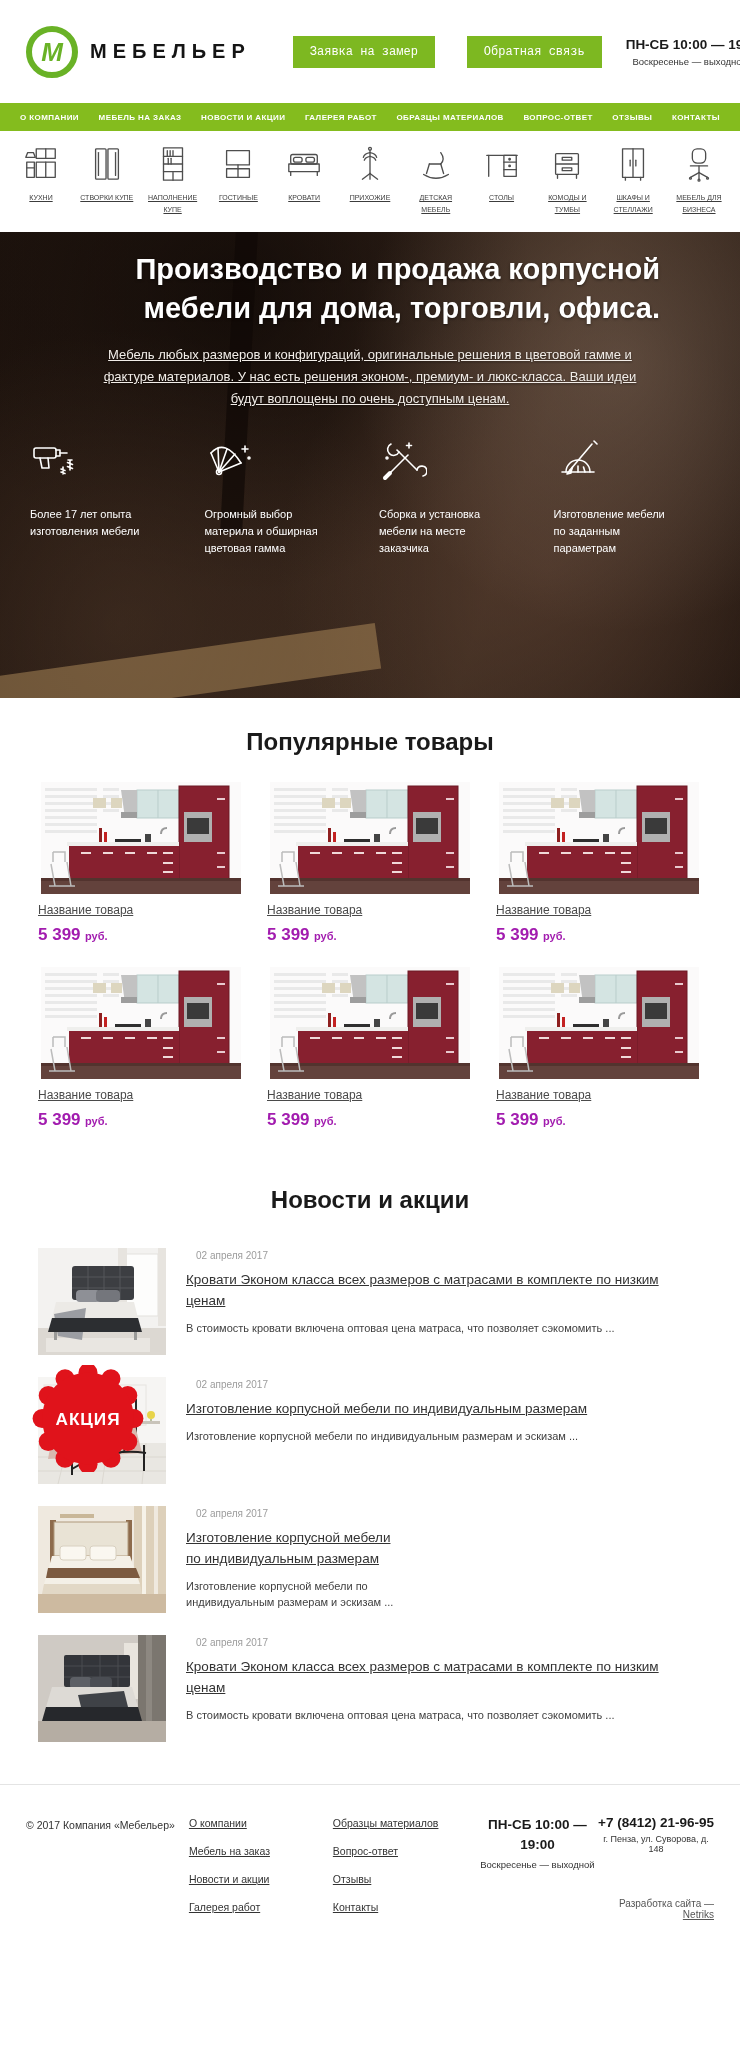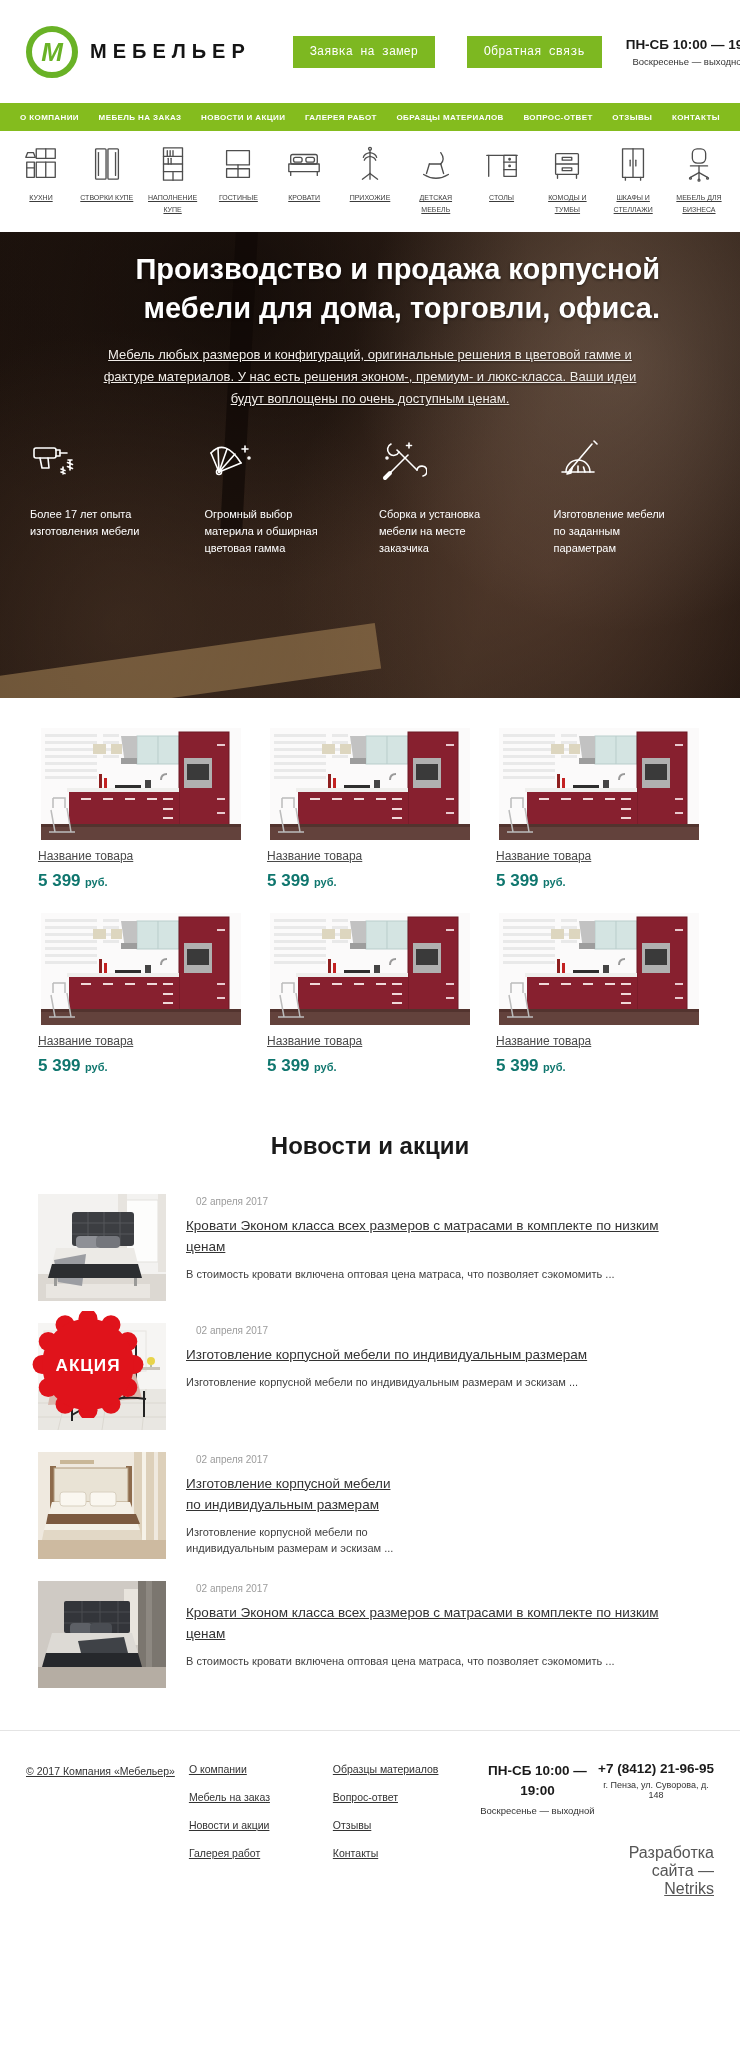--- a/index.html
+++ b/index.html
@@ -52,50 +52,50 @@
   .feature p { margin-top: 22px; font-size: 11px; line-height: 1.55; color: #fff; max-width: 125px; }
 
   
   .section-title { text-align: center; font-size: 24px; font-weight: bold; color: #1a1a1a; }
   .products { padding: 30px 38px 0; }
   .products .section-title { margin-bottom: 26px; }
   .pgrid { display: grid; grid-template-columns: repeat(3, 1fr); column-gap: 23px; row-gap: 22px; }
   .card-img { width: 100%; height: 112px; display: block; cursor: pointer; }
   .card-img svg { width: 100%; height: 112px; display: block; }
   .card-name { display: inline-block; margin-top: 9px; font-size: 12px; color: #4a4a4a; text-decoration: underline; cursor: pointer; }
-  .card-price { margin-top: 7px; font-weight: bold; color: #0f766e; }
+  .card-price { margin-top: 7px; font-weight: bold; color: #a21caf; }
   .price-num { font-size: 17px; }
   .price-cur { font-size: 11px; }
 
   
   .news { padding: 56px 38px 0; }
   .news .section-title { margin-bottom: 34px; }
   .nitem { display: flex; gap: 20px; margin-bottom: 22px; align-items: flex-start; }
   .nimg { position: relative; flex: none; width: 128px; height: 107px; }
   .nimg svg { width: 128px; height: 107px; display: block; }
   .nbadge { position: absolute; top: -12px; left: -14px; width: 62px; height: 62px; }
   .ncontent { padding-top: 2px; }
   .ndate { font-size: 10px; color: #9c9c9c; margin-left: 10px; }
   .ntitle { display: inline-block; margin: 9px 0 8px; font-size: 13.5px; line-height: 1.55; color: #333; text-decoration: underline; cursor: pointer; max-width: 500px; }
   .ntext { font-size: 11px; line-height: 1.5; color: #3f3f3f; max-width: 500px; }
   .nitem.narrow .ntitle { max-width: 220px; }
   .nitem.narrow .ntext { max-width: 250px; }
 
   
   .footer { margin-top: 42px; border-top: 1px solid #e4e4e4; padding: 30px 26px 40px; display: flex; min-height: 165px; }
-  .f-copy { width: 172px; font-size: 10.5px; color: #333; padding-top: 4px; text-decoration: underline; }
+  .f-copy { width: 172px; font-size: 10.5px; color: #333; padding-top: 4px; }
   .f-col { width: 152px; padding-top: 2px; }
   .f-col a { display: block; font-size: 10.5px; color: #333; text-decoration: underline; margin-bottom: 16px; }
   .f-hours { width: 128px; text-align: center; }
   .f-hours .big { font-size: 13.5px; font-weight: bold; color: #1a1a1a; line-height: 1.5; }
   .f-hours .small { font-size: 9.5px; color: #333; margin-top: 4px; }
   .f-right { flex: 1; text-align: center; }
   .f-right .big { font-size: 13.5px; font-weight: bold; color: #1a1a1a; white-space: nowrap; }
   .f-right .small { font-size: 9px; color: #333; margin-top: 4px; }
-  .f-credits { margin-top: 44px; font-size: 16px; color: #555; text-align: right; }
+  .f-credits { margin-top: 44px; font-size: 10px; color: #555; text-align: right; }
   .f-credits a { color: #555; text-decoration: underline; }
 
   .fwhite { stroke: #fff; stroke-width: 1.6; fill: none; stroke-linecap: round; stroke-linejoin: round; }
 </style>
 </head>
 <body>
 
 <svg width="0" height="0" style="position:absolute">
   <defs>
     <g id="kitchen-scene">
@@ -371,20 +371,21 @@
                 <path d="M16,34 l-3,4 4,-1 z"></path>
                 <path d="M40,5 l3,3"></path>
               </svg></span>
           <p>Изготовление мебели по заданным параметрам</p>
         </div>
       </div>
     </div>
   </section>
 
   <section class="products">
+    <h2 class="section-title">Популярные товары</h2>
     <div class="pgrid">
 
       <div class="card">
         <a href="#" class="card-img">
             <svg viewBox="0 0 200 112">
               <use href="#kitchen-scene"></use>
             </svg>
           </a>
         <a href="#" class="card-name">Название товара</a>
         <div class="card-price"><span class="price-num">5 399</span> <span class="price-cur">руб.</span></div>

